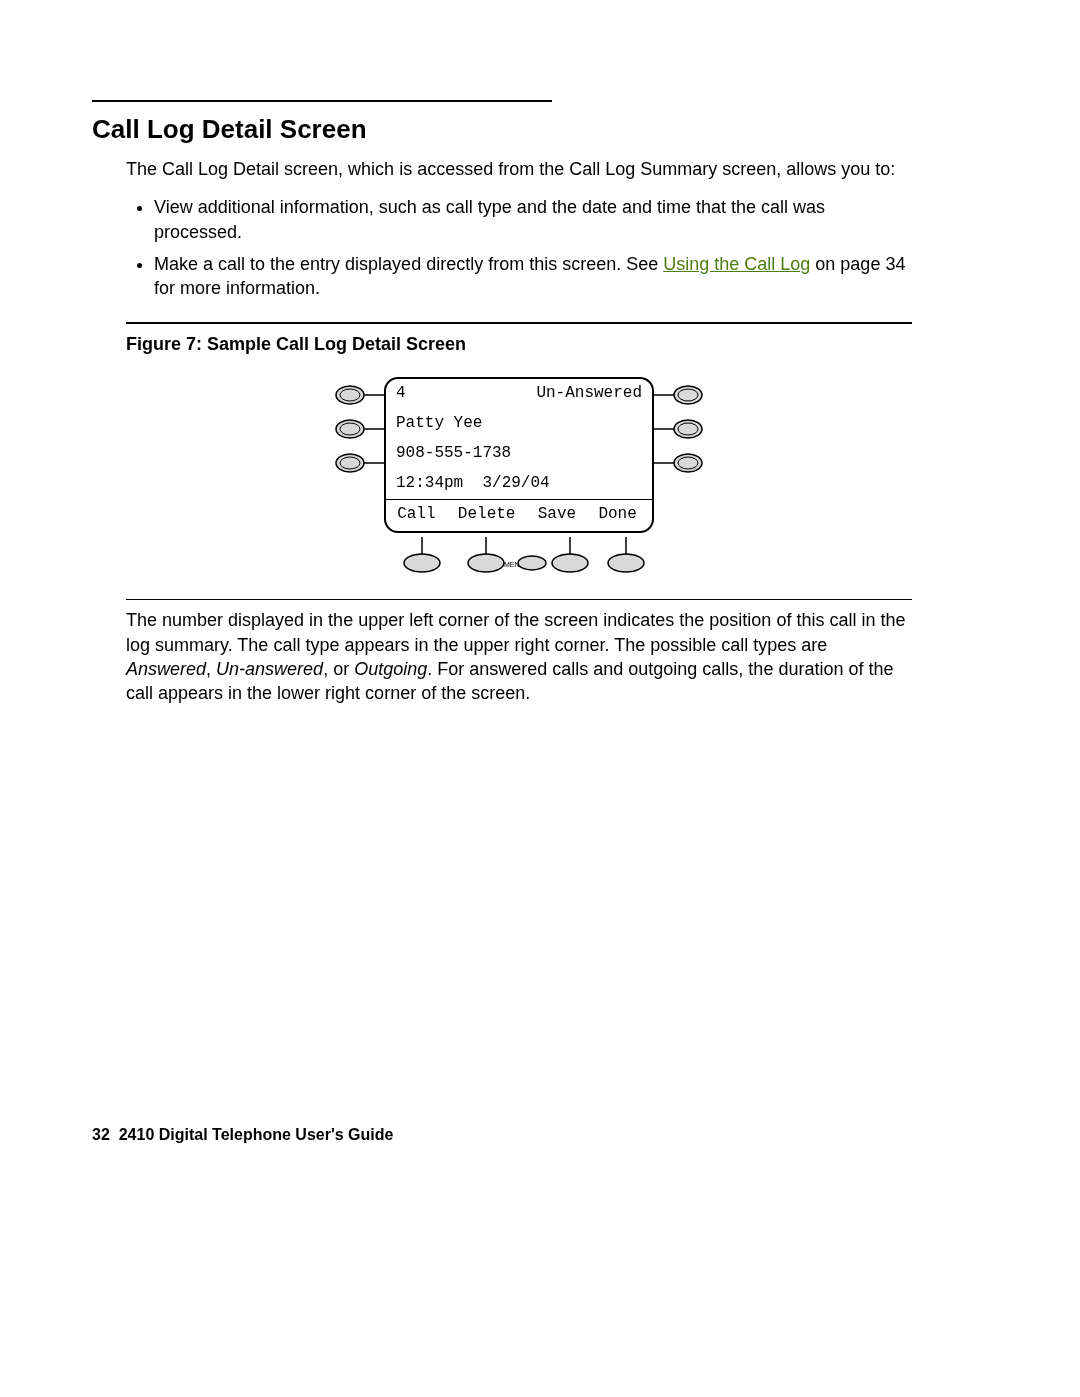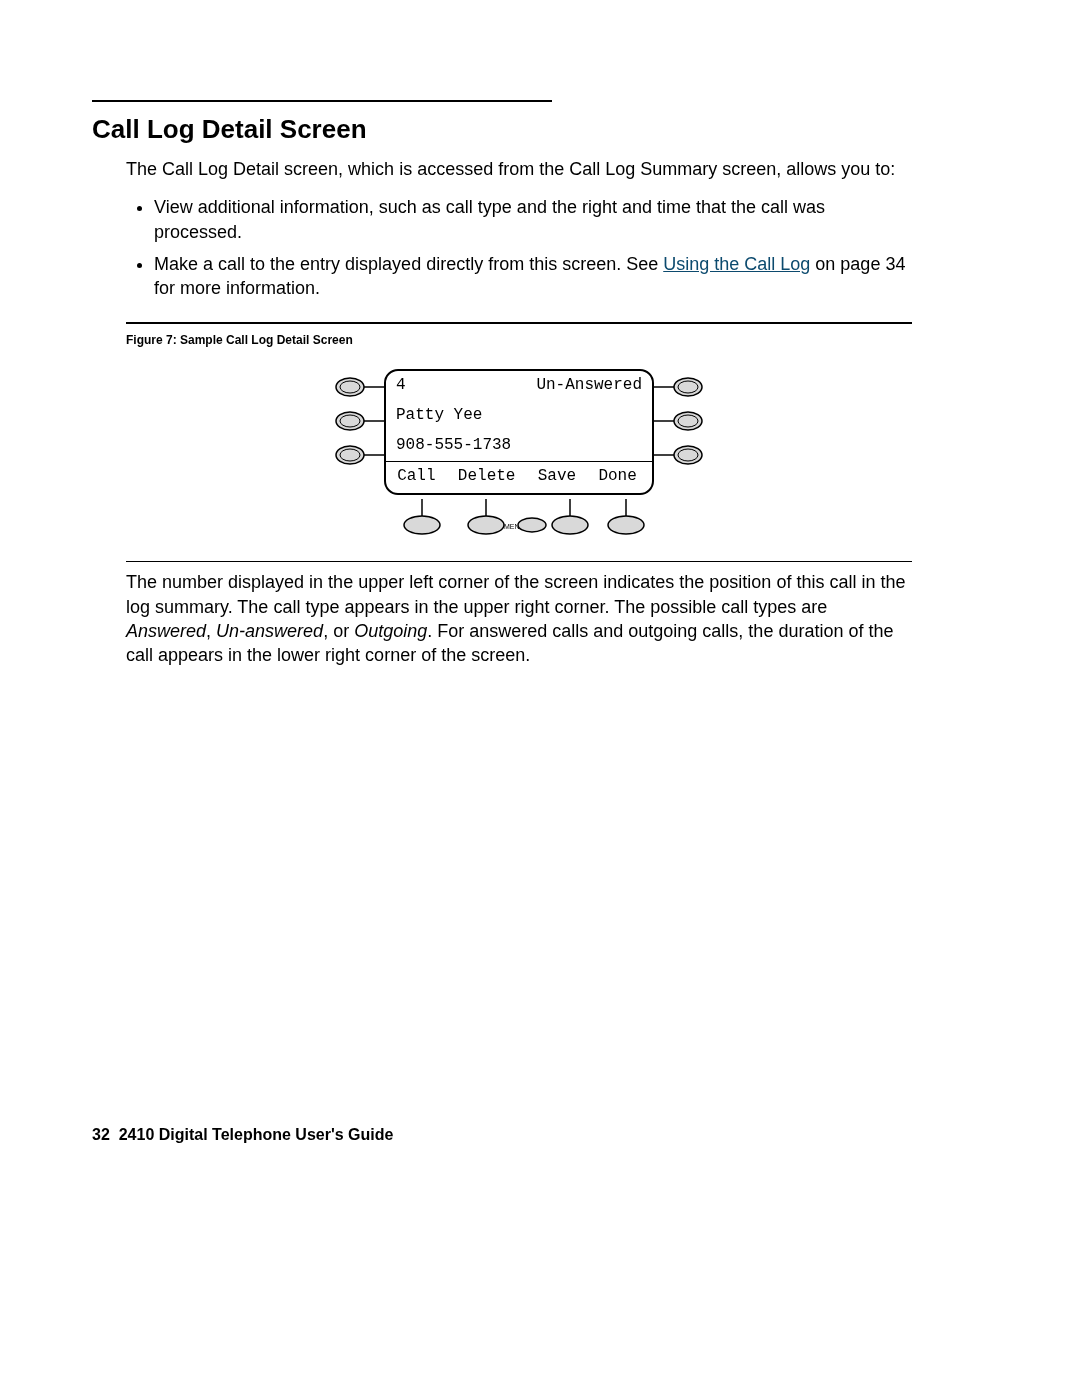--- a/index.html
+++ b/index.html
@@ -33,31 +33,31 @@
     margin-left: 34px;
     line-height: 1.35;
   }
   .body-block p { margin: 6px 0 14px 0; }
   ul.bullets {
     list-style: disc;
     margin: 0 0 10px 28px;
     padding: 0;
   }
   ul.bullets li { margin: 4px 0 8px 0; }
-  a.xref { color: #0c4a6e; text-decoration: underline; }
+  a.xref { color: #4d7c0f; text-decoration: underline; }
   .fig-rule {
     border: none;
     border-top: 2px solid #000;
     margin: 22px 0 8px 0;
     width: 100%;
   }
   .fig-rule.thin { border-top-width: 1.5px; }
   .fig-caption {
     font-weight: bold;
-    font-size: 12px;
+    font-size: 18px;
     margin: 6px 0 12px 0;
   }
   .figure-wrap {
     display: flex;
     justify-content: center;
     margin: 20px 0 10px 0;
   }
   .phone {
     display: grid;
     grid-template-columns: 50px 270px 50px;
@@ -120,21 +120,21 @@
 
 <div class="page">
 
   <hr class="short-rule">
 
   <h1 class="section-title">Call Log Detail Screen</h1>
 
   <div class="body-block">
     <p>The Call Log Detail screen, which is accessed from the Call Log Summary screen, allows you to:</p>
     <ul class="bullets">
-      <li>View additional information, such as call type and the right and time that the call was processed.</li>
+      <li>View additional information, such as call type and the date and time that the call was processed.</li>
       <li>
         <span>Make a call to the entry displayed directly from this screen. See </span><a href="#" class="xref">Using the Call Log</a><span> on page 34 for more information.</span>
       </li>
     </ul>
 
     <hr class="fig-rule">
     <div class="fig-caption">Figure 7: Sample Call Log Detail Screen</div>
 
     <div class="figure-wrap">
       <div class="phone">
@@ -162,20 +162,23 @@
             <div class="row first">
               <span class="left">4</span>
               <span class="right">Un-Answered</span>
             </div>
             <div class="row">
               <span class="left">Patty Yee</span>
             </div>
             <div class="row">
               <span class="left">908-555-1738</span>
             </div>
+            <div class="row">
+              <span class="left"><span>12:34pm</span>&nbsp;&nbsp;<span>3/29/04</span></span>
+            </div>
             <div class="softkeys">
               <span>Call</span>
               <span>Delete</span>
               <span>Save</span>
               <span>Done</span>
             </div>
           </div>
 
           <div class="bottom-buttons">
             <svg width="270" height="40">

